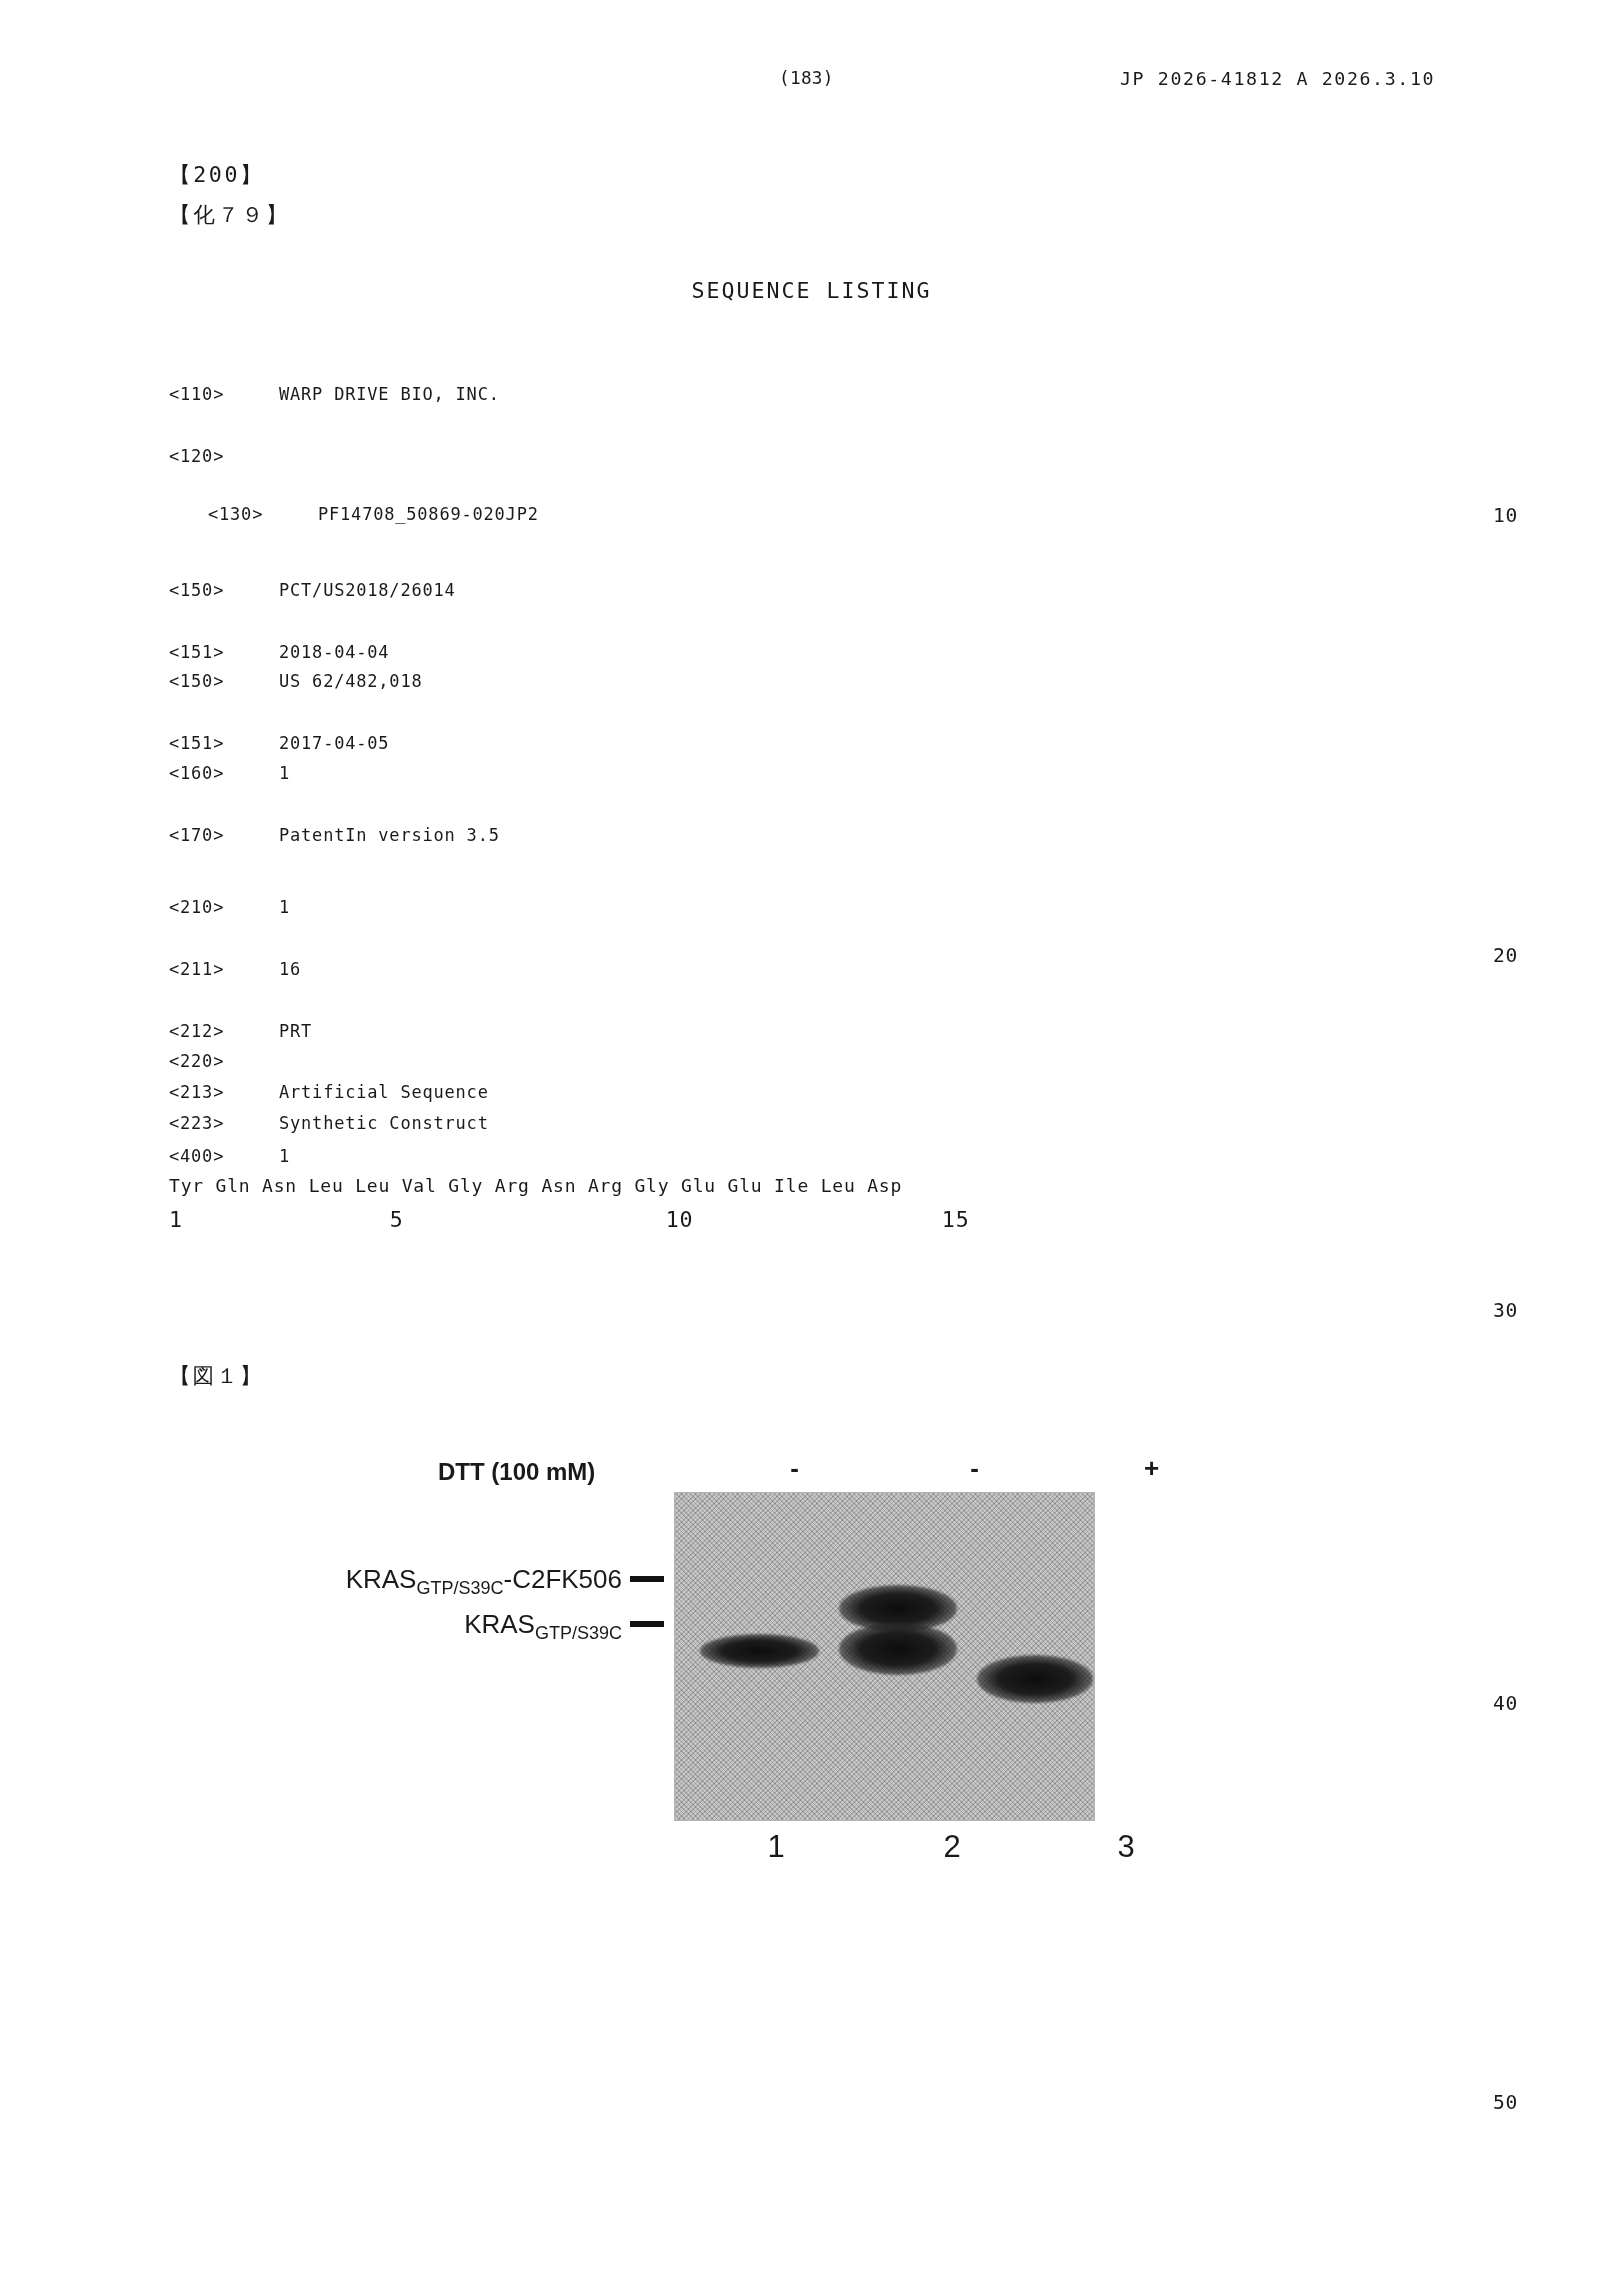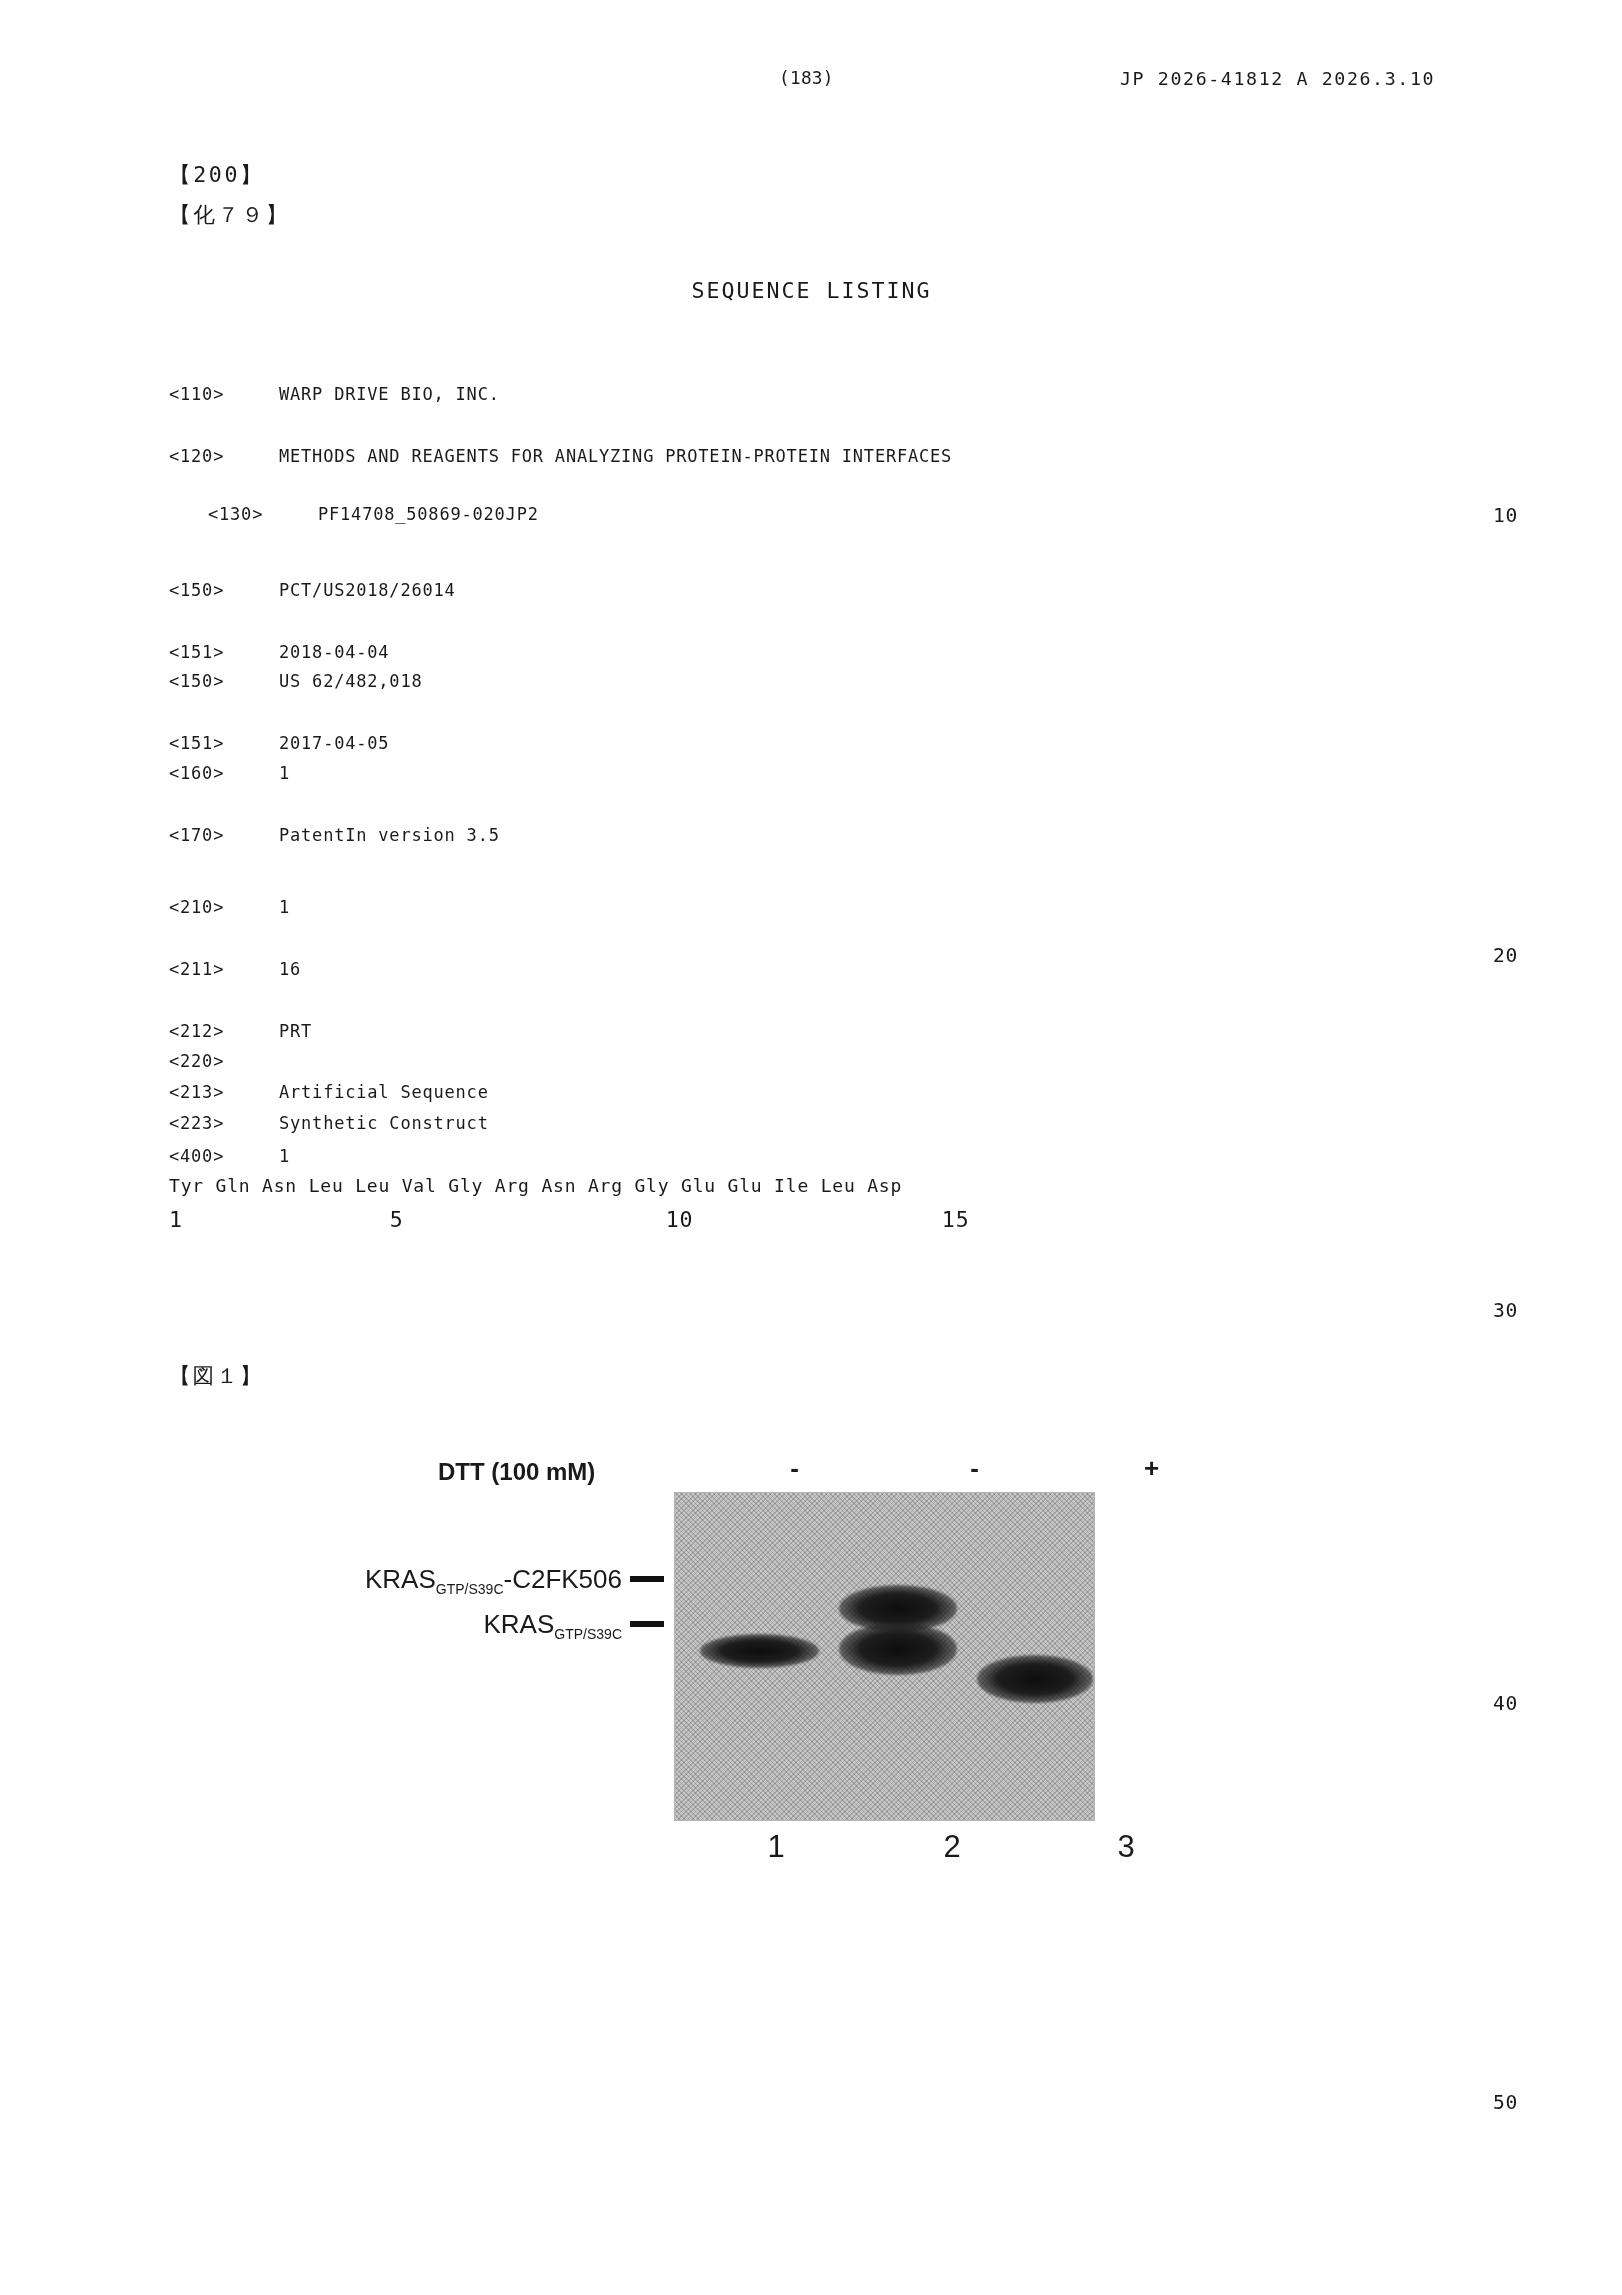--- a/index.html
+++ b/index.html
@@ -175,21 +175,21 @@
   .lane-num.l3 { left: 887px; }
 
   .marker-label {
     position: absolute;
     font-family: "Liberation Sans", sans-serif;
     font-size: 26px;
     white-space: nowrap;
     text-align: right;
   }
   .marker-label sub {
-    font-size: 14px;
+    font-size: 18px;
     letter-spacing: 0px;
   }
   .ml1 { left: 26px; top: 137px; width: 380px; }
   .ml2 { left: 26px; top: 182px; width: 380px; }
 
   .marker-dash {
     position: absolute;
     height: 5.9px;
     width: 34px;
     background: #111;
@@ -220,21 +220,20 @@
 <div class="seq-block" style="top:344px;">
   <div class="seq-row">
     <span class="seq-tag">&lt;110&gt;</span>
     <span class="seq-val">WARP DRIVE BIO, INC.</span>
   </div>
 </div>
 
 <div class="seq-block" style="top:406px;">
   <div class="seq-row">
     <span class="seq-tag">&lt;120&gt;</span>
-    <span class="seq-val">METHODS AND REAGENTS FOR ANALYZING PROTEIN-PROTEIN INTERFACES</span>
   </div>
 </div>
 
 <div class="seq-block" style="top:464px;margin-left:39px;">
   <div class="seq-row">
     <span class="seq-tag">&lt;130&gt;</span>
     <span class="seq-val">PF14708_50869-020JP2</span>
   </div>
 </div>
 

